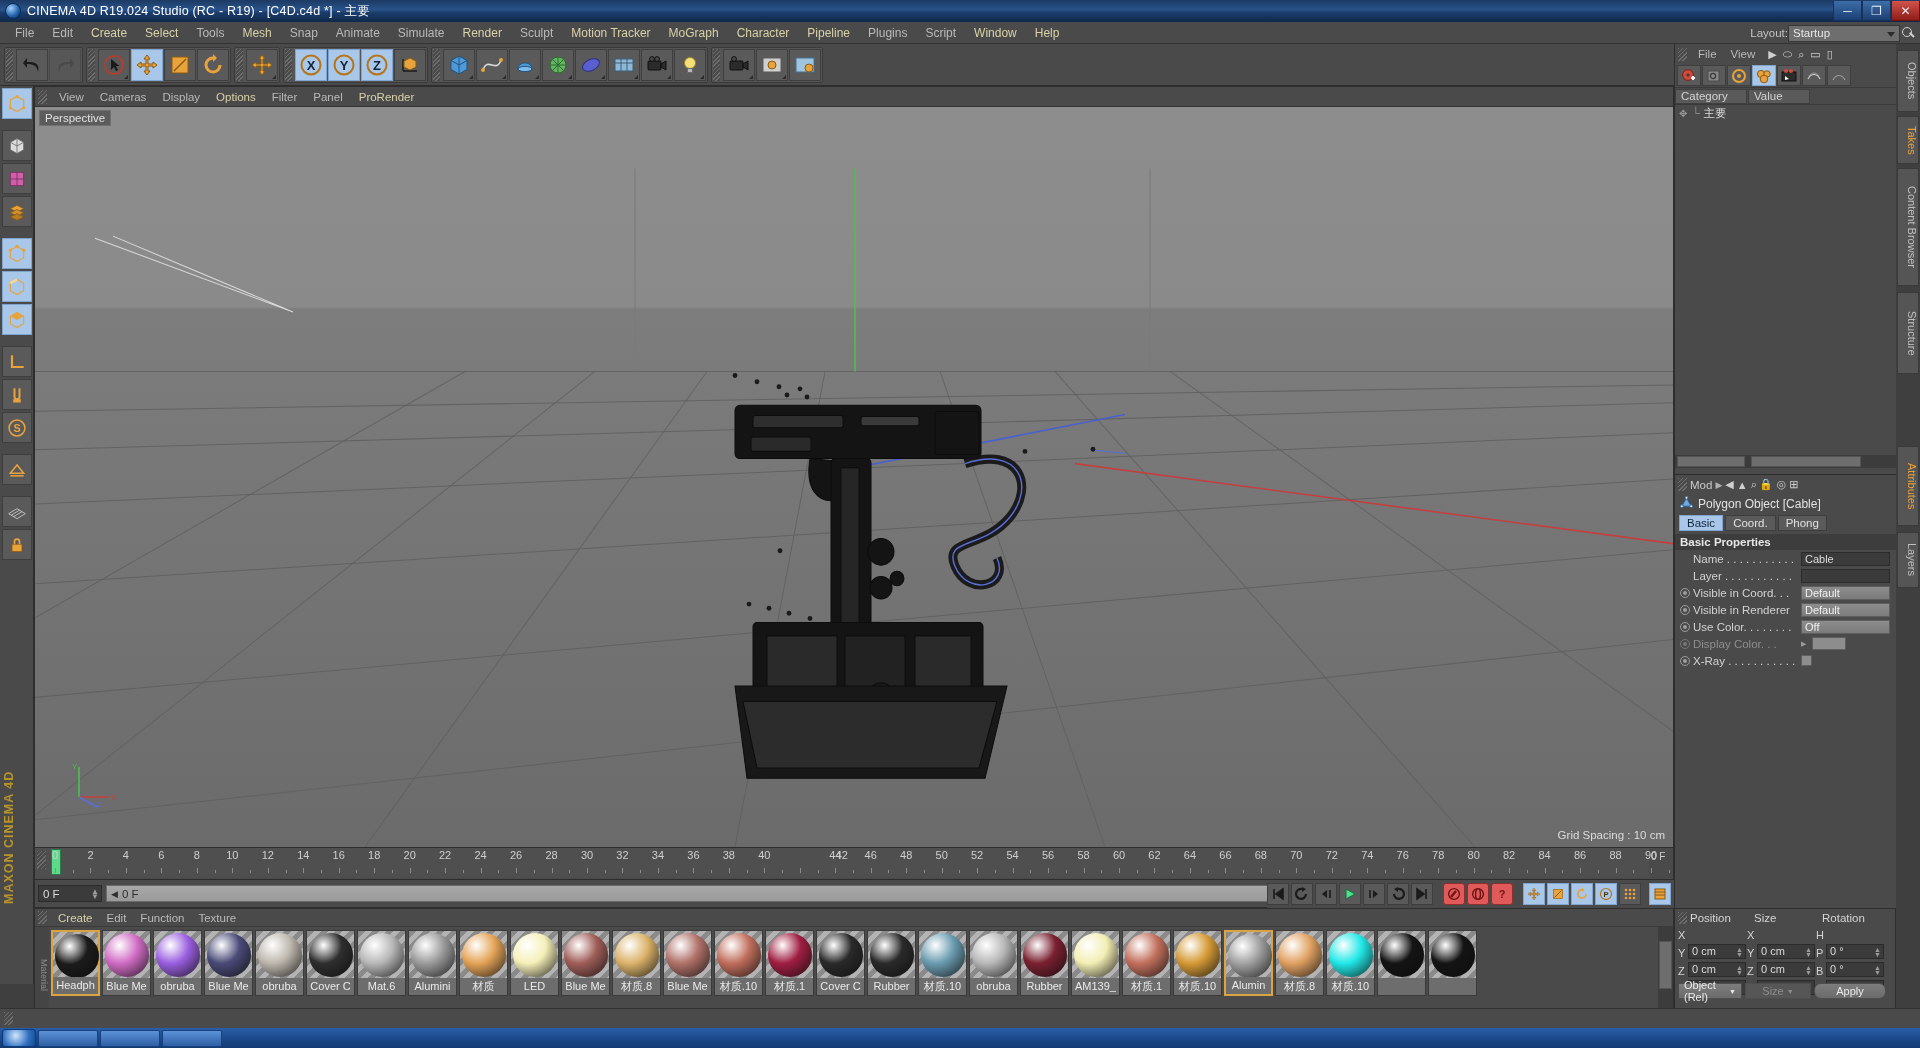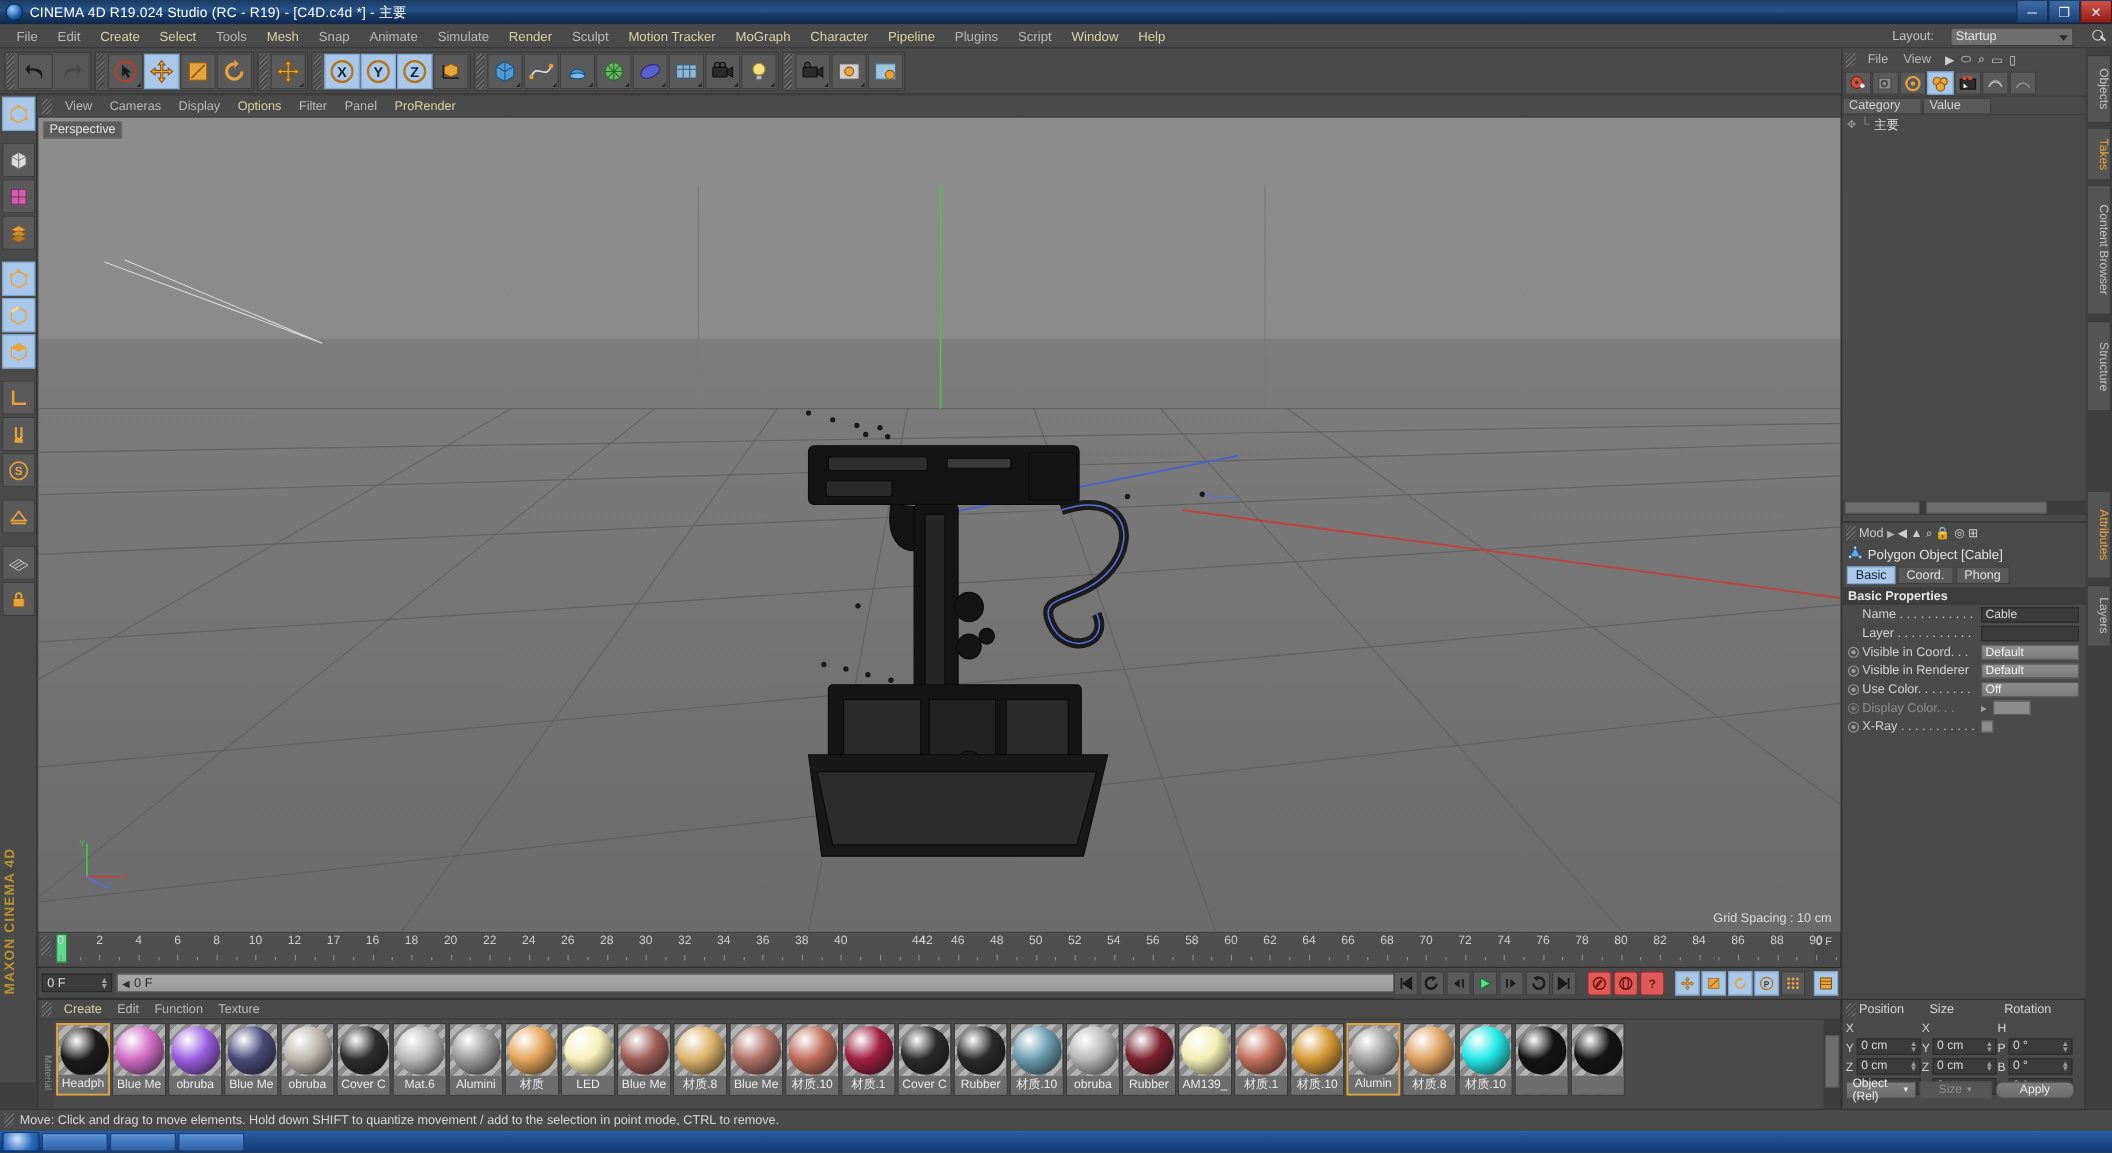--- a/index.html
+++ b/index.html
@@ -22,21 +22,21 @@
     border-top:none; }
   #titlebar .tb-btn.close { background:linear-gradient(to bottom,#d0534b,#8f1d17); border-color:#6b130f; }
 
   
   #menubar { position:absolute; left:0; top:22px; width:1920px; height:22px;
     background:#4a4a4a; border-bottom:1px solid #333; display:flex; align-items:center;
     padding-left:6px; }
   #menubar .mi { font-size:12px; padding:2px 9px; white-space:nowrap; color:#b9b9b9; }
   #menubar .mi.hl { color:#d8d2a8; }
   #layoutbox { position:absolute; right:4px; top:23px; height:20px; display:flex;
-    align-items:center; gap:15px; }
+    align-items:center; gap:0; }
   #layoutbox .lbl { font-size:11.5px; color:#c3c3c3; }
   #layoutbox .combo { width:112px; height:17px; background:#6e6e6e; border:1px solid #363636;
     color:#e6e6e6; font-size:11.5px; display:flex; align-items:center; padding:0 4px;
     position:relative; }
   #layoutbox .combo .arrow { position:absolute; right:4px; top:6px; width:0; height:0;
     border-left:4px solid transparent; border-right:4px solid transparent; border-top:5px solid #2a2a2a; }
   #layoutbox .srch { width:16px; height:16px; position:relative; }
   #layoutbox .srch::before { content:""; position:absolute; left:2px; top:2px; width:8px; height:8px;
     border:1.6px solid #cfcfcf; border-radius:50%; }
   #layoutbox .srch::after { content:""; position:absolute; left:9px; top:9px; width:6px; height:1.6px;
@@ -657,21 +657,21 @@
       <div class="tickmark" style="left: 144.133px; height: 3px; top: 22px;"></div>
       <div class="tick" style="left: 161.867px;">8</div>
       <div class="tickmark" style="left: 161.867px;"></div>
       <div class="tickmark" style="left: 179.6px; height: 3px; top: 22px;"></div>
       <div class="tick" style="left: 197.333px;">10</div>
       <div class="tickmark" style="left: 197.333px;"></div>
       <div class="tickmark" style="left: 215.067px; height: 3px; top: 22px;"></div>
       <div class="tick" style="left: 232.8px;">12</div>
       <div class="tickmark" style="left: 232.8px;"></div>
       <div class="tickmark" style="left: 250.533px; height: 3px; top: 22px;"></div>
-      <div class="tick" style="left: 268.267px;">17</div>
+      <div class="tick" style="left: 268.267px;">14</div>
       <div class="tickmark" style="left: 268.267px;"></div>
       <div class="tickmark" style="left: 286px; height: 3px; top: 22px;"></div>
       <div class="tick" style="left: 303.733px;">16</div>
       <div class="tickmark" style="left: 303.733px;"></div>
       <div class="tickmark" style="left: 321.467px; height: 3px; top: 22px;"></div>
       <div class="tick" style="left: 339.2px;">18</div>
       <div class="tickmark" style="left: 339.2px;"></div>
       <div class="tickmark" style="left: 356.933px; height: 3px; top: 22px;"></div>
       <div class="tick" style="left: 374.667px;">20</div>
       <div class="tickmark" style="left: 374.667px;"></div>
@@ -1264,21 +1264,20 @@
     <div class="vtab" style="position: absolute; top: 4px; height: 62px;">Objects</div>
     <div class="vtab on" style="position: absolute; top: 70px; height: 48px;">Takes</div>
     <div class="vtab" style="position: absolute; top: 122px; height: 118px;">Content Browser</div>
     <div class="vtab" style="position: absolute; top: 246px; height: 82px;">Structure</div>
     <div class="vtab on" style="position: absolute; top: 400px; height: 80px;">Attributes</div>
     <div class="vtab" style="position: absolute; top: 486px; height: 56px;">Layers</div>
   </div>
 
 <div id="statusbar">
   <div class="grip"></div>
-  <div class="txt">Move: Click and drag to move elements. Hold down SHIFT to quantize movement / add to the selection in point mode, CTRL to remove.</div>
 </div>
 
 <div id="taskbar">
   <div class="start"></div>
   <div class="tb"></div>
   <div class="tb"></div>
   <div class="tb"></div>
 </div>
 
 </body></html>

